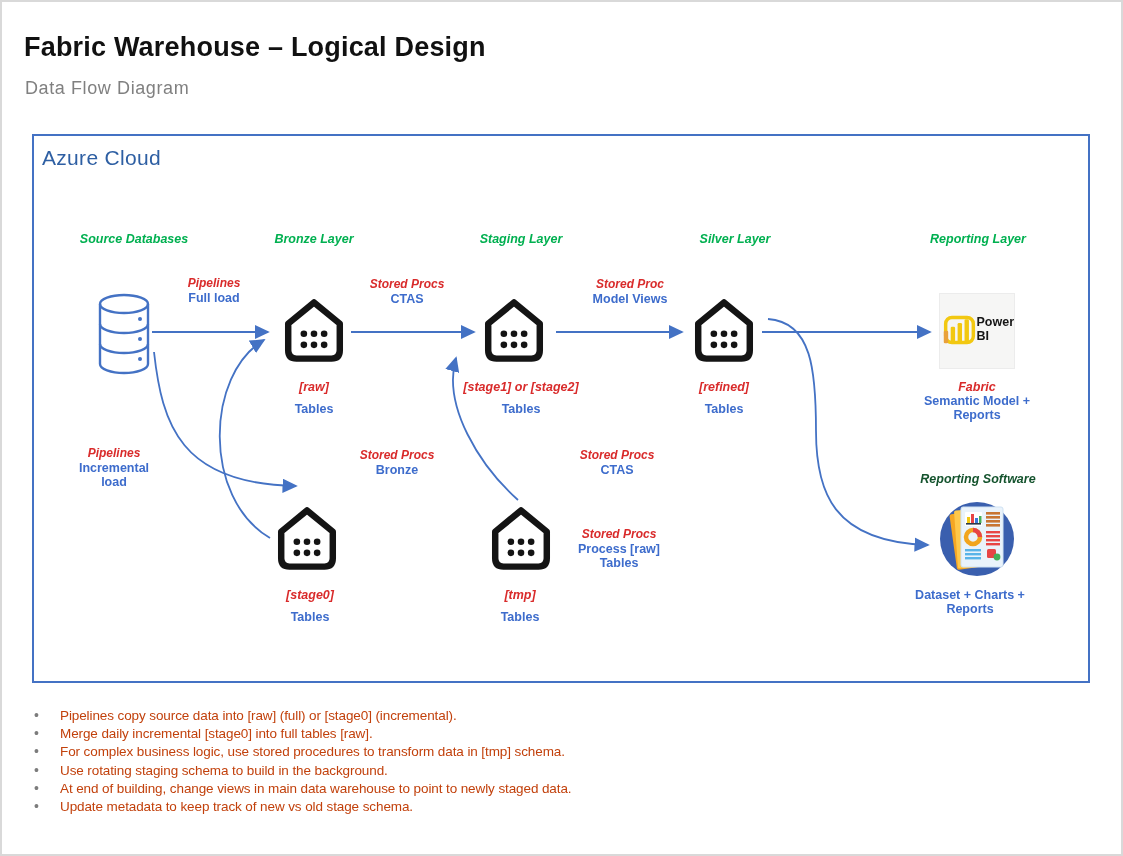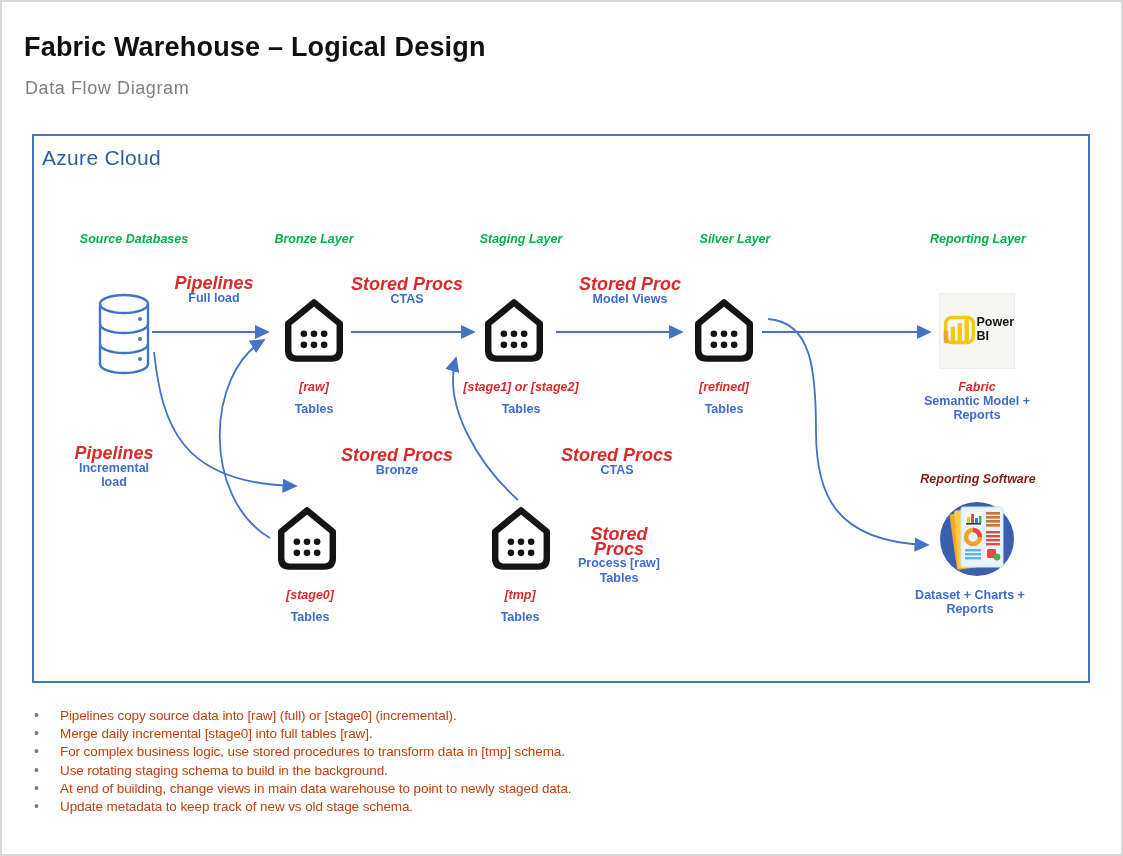--- a/index.html
+++ b/index.html
@@ -29,33 +29,33 @@
     position:absolute; left:8px; top:10px;
     font-size:21px; color:#2E5FA3; font-weight:400; letter-spacing:.3px;
   }
   .edges { position:absolute; left:0; top:0; width:1058px; height:549px; }
   
   .layer-label {
     position:absolute; top:96px; width:160px; text-align:center;
     font-size:12.5px; font-style:italic; font-weight:600; color:#00B050;
   }
   .edge-label { position:absolute; text-align:center; line-height:14.5px; }
-  .proc  { font-size:18px; font-style:italic; font-weight:700; color:#D92B2B; }
+  .proc  { font-size:12px; font-style:italic; font-weight:700; color:#D92B2B; }
   .action{ font-size:12.5px; font-weight:600; color:#3D6CCC; }
   .schema {
     position:absolute; width:200px; text-align:center;
     font-size:12.5px; font-style:italic; font-weight:700; color:#D92B2B;
   }
   .objtype {
     position:absolute; width:200px; text-align:center;
     font-size:12.5px; font-weight:600; color:#3D6CCC; line-height:14px;
   }
   .soft-header {
     position:absolute; width:200px; text-align:center;
-    font-size:12.5px; font-style:italic; font-weight:700; color:#7f1d1d;
+    font-size:12.5px; font-style:italic; font-weight:700; color:#14532d;
   }
   
   .node { position:absolute; }
   .pbi-tile {
     position:absolute; left:905px; top:157px; width:76px; height:76px;
     background:#f6f6f5; border:1px solid #ececec;
     display:flex; flex-direction:row; align-items:center; justify-content:flex-end;
   }
   .pbi-caption { font-size:12.5px; font-weight:700; color:#161616; padding-bottom:4px; }
   

